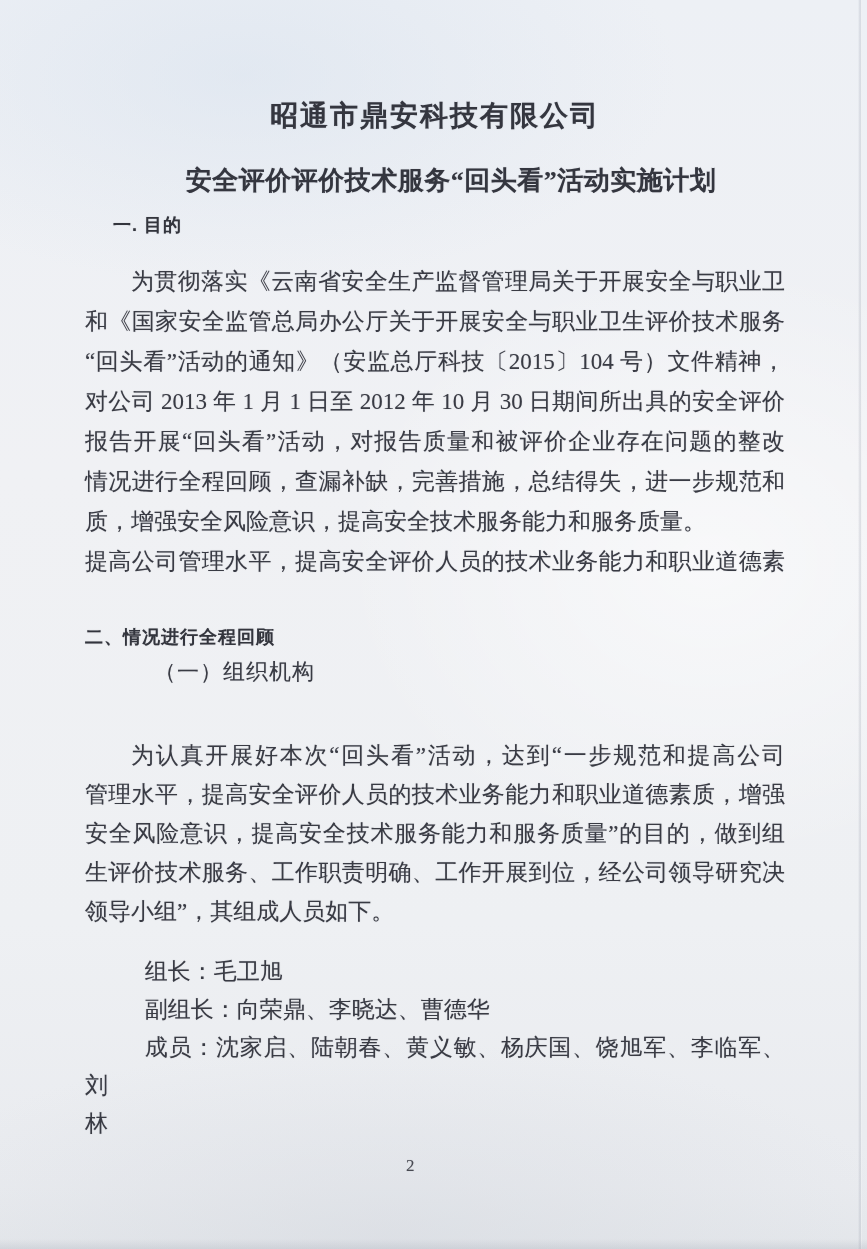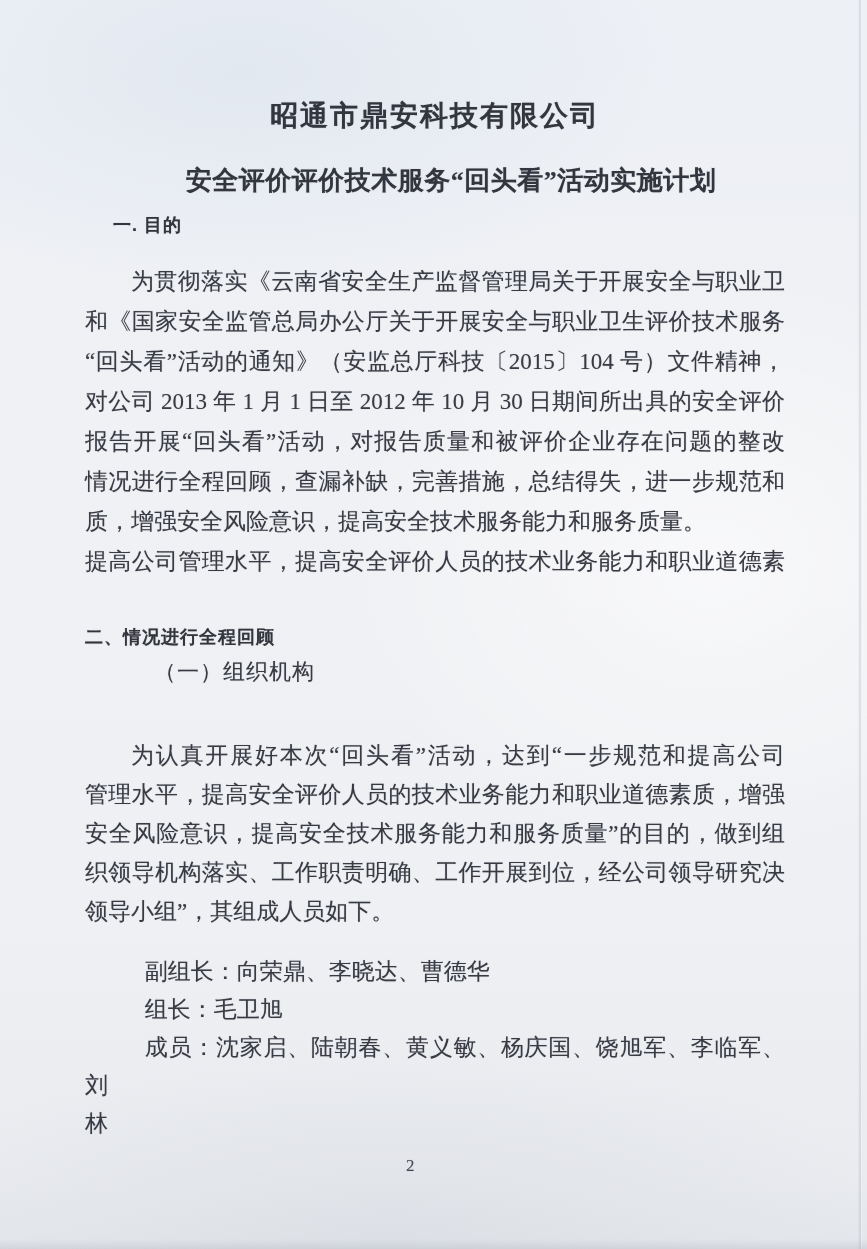--- a/index.html
+++ b/index.html
@@ -104,27 +104,27 @@
     </div>
 
     <div class="h-sec h-sec2">二、情况进行全程回顾</div>
 
     <div class="sub-heading">（一）组织机构</div>
 
     <div class="para para-2">
       <div class="ln first j">为认真开展好本次“回头看”活动，达到“一步规范和提高公司</div>
       <div class="ln j">管理水平，提高安全评价人员的技术业务能力和职业道德素质，增强</div>
       <div class="ln j">安全风险意识，提高安全技术服务能力和服务质量”的目的，做到组</div>
-      <div class="ln j">织领导机构落实、工作职责明确、工作开展到位，经公司领导研究决</div>
+      <div class="ln j">生评价技术服务、工作职责明确、工作开展到位，经公司领导研究决</div>
       <div class="ln">领导小组”，其组成人员如下。</div>
     </div>
 
     <div class="para roster">
+      <div class="ln ind">组长：毛卫旭</div>
       <div class="ln ind">副组长：向荣鼎、李晓达、曹德华</div>
-      <div class="ln ind">组长：毛卫旭</div>
       <div class="ln ind j">成员：沈家启、陆朝春、黄义敏、杨庆国、饶旭军、李临军、刘</div>
       <div class="ln">林</div>
     </div>
 
   </div>
 
   <div class="page-number">2</div>
 
 </div>
 

